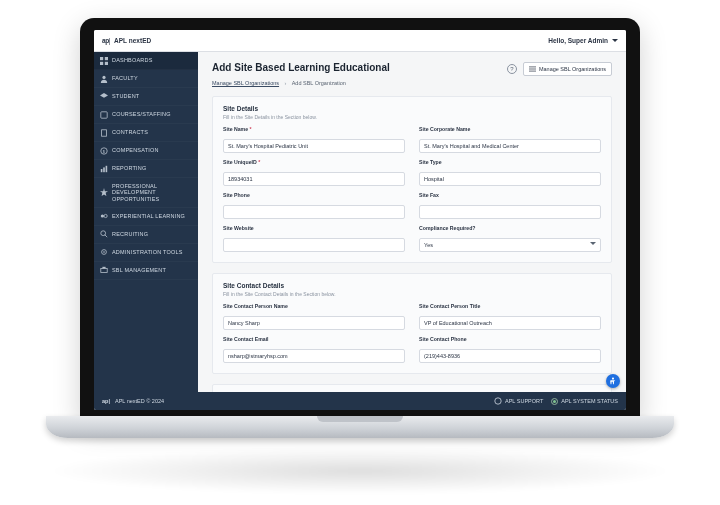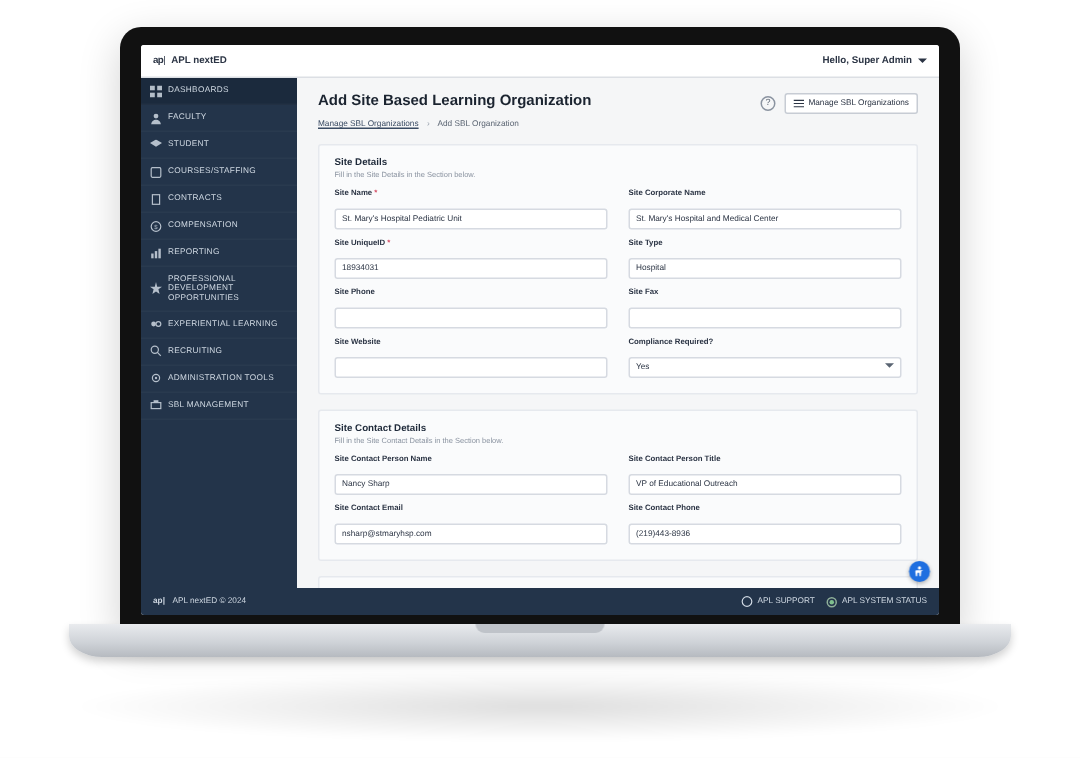--- a/index.html
+++ b/index.html
@@ -256,21 +256,21 @@
               </span>
             <span class="nav-label">SBL MANAGEMENT</span>
           </div>
         </div>
 
         <div class="main">
           <div class="content">
 
             <div class="page-head">
               <div>
-                <div class="page-title">Add Site Based Learning Organization</div>
+                <div class="page-title">Add Site Based Learning Educational</div>
               </div>
               <div class="head-right">
                 <div class="help">?</div>
                 <div class="outline-btn">
                   <span>
                       <svg width="7" height="6" viewBox="0 0 10 8">
                         <line x1="0" y1="1" x2="10" y2="1" stroke="#2b3444" stroke-width="1"></line>
                         <line x1="0" y1="4" x2="10" y2="4" stroke="#2b3444" stroke-width="1"></line>
                         <line x1="0" y1="7" x2="10" y2="7" stroke="#2b3444" stroke-width="1"></line>
                       </svg>

